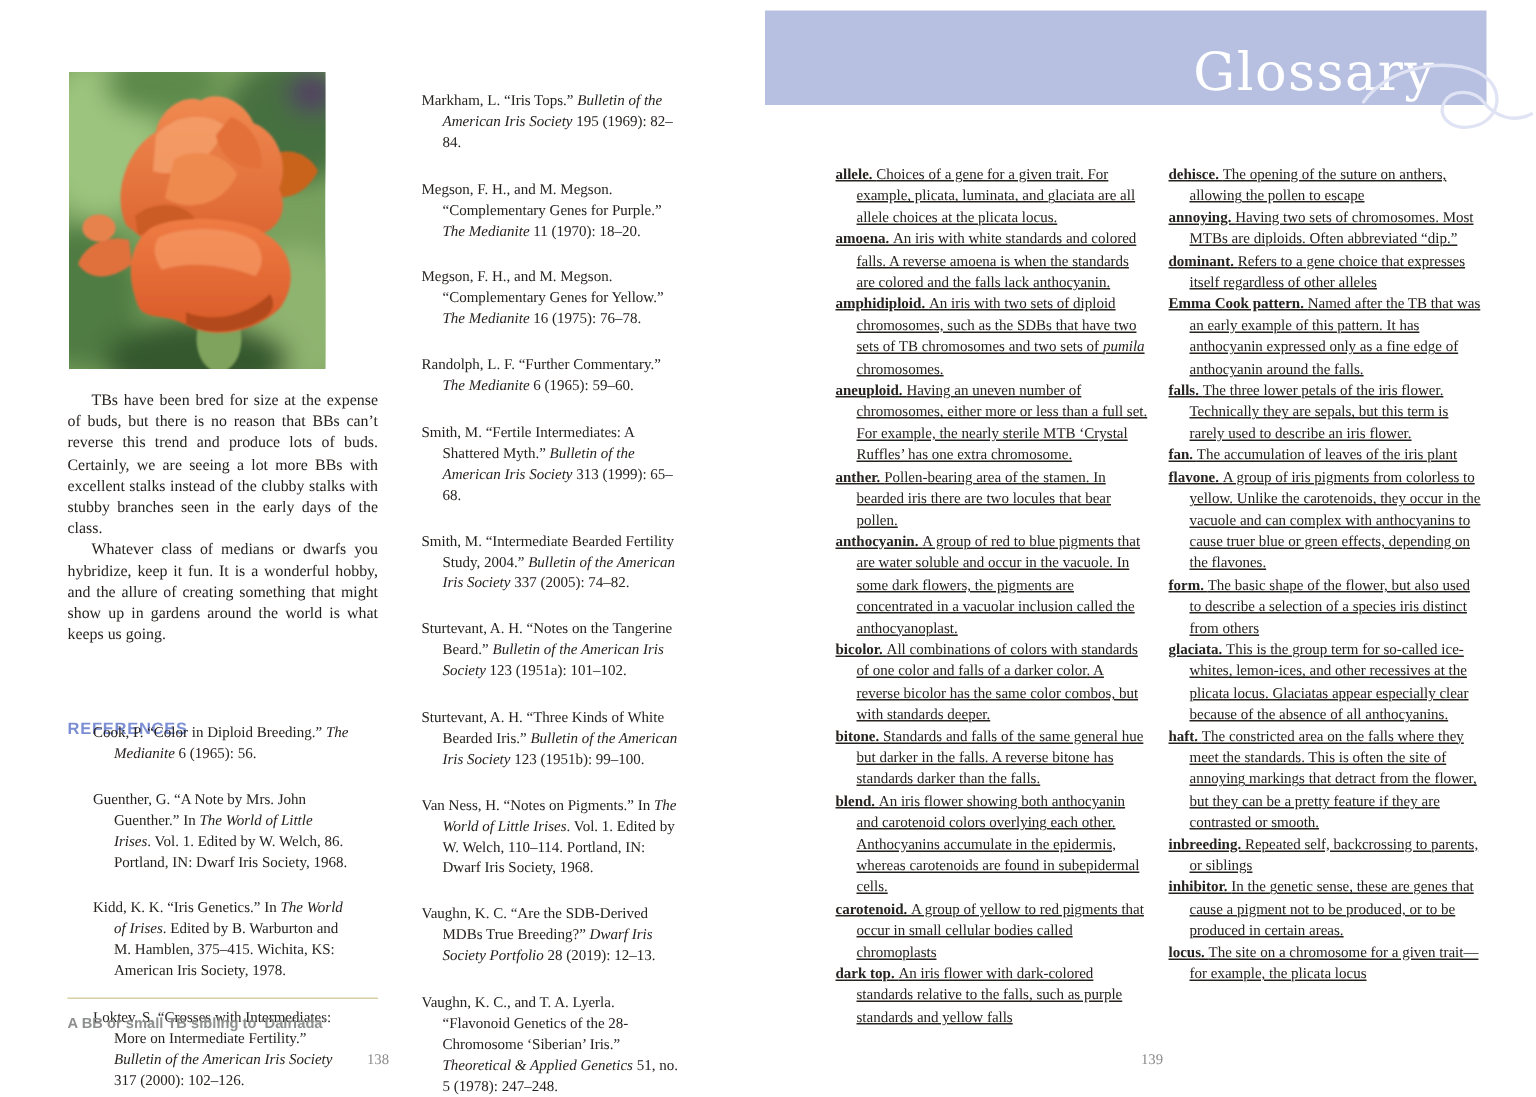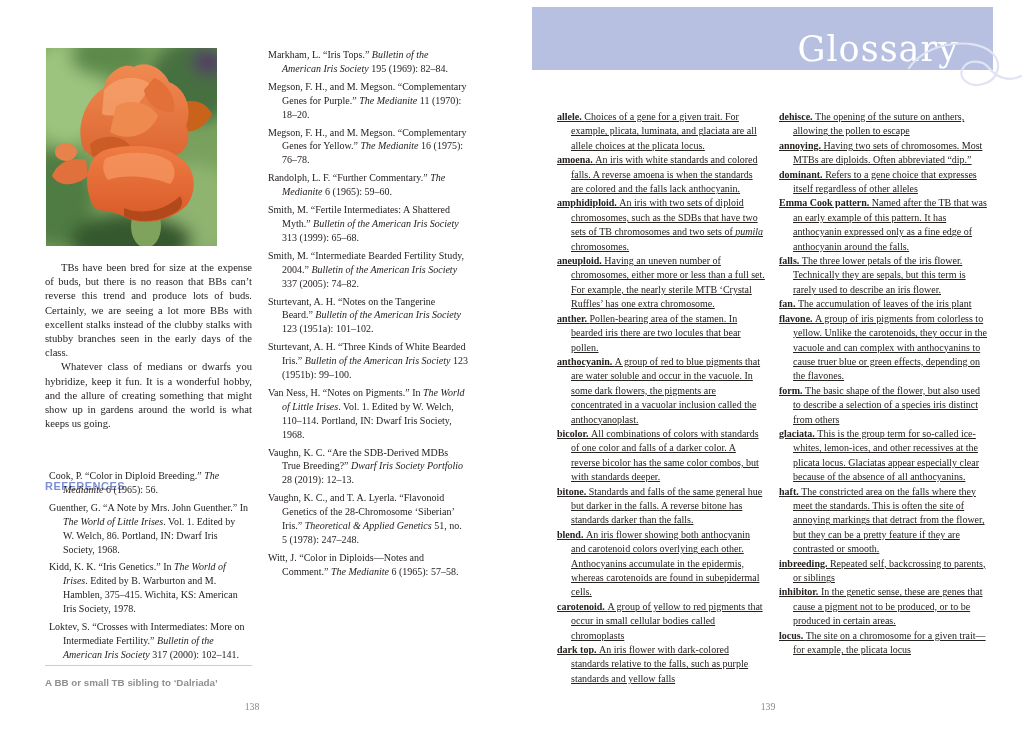--- a/index.html
+++ b/index.html
@@ -13,33 +13,33 @@
   .body-text{position:absolute;left:45px;top:261px;width:207px;}
   .body-text p{margin:0;font-size:10.6px;line-height:14.2px;text-align:justify;
                text-indent:16px;color:#262220;}
 
   .refs-head{position:absolute;left:45px;top:444px;font-family:"Liberation Sans",sans-serif;
              font-weight:bold;font-size:11px;letter-spacing:.5px;color:#7d8fd3;margin-top:36px;}
 
   .ref-list{width:207px;}
   .refs1{position:absolute;left:45px;top:465px;}
   .refs2{position:absolute;left:264px;top:44px;width:208px;}
-  .ref{margin:4px;font-size:10px;line-height:13.9px;padding-left:14px;text-indent:-14px;color:#262220;}
+  .ref{margin:17px;font-size:10px;line-height:13.9px;padding-left:14px;text-indent:-14px;color:#262220;}
 
   .caption-rule{position:absolute;left:45px;top:665px;width:207px;height:1px;background:#d7d0a3;}
   .caption{position:absolute;left:45px;top:677px;width:260px;font-family:"Liberation Sans",sans-serif;
            font-size:9.8px;color:#8d908f;font-weight:bold;}
 
   .pageno{position:absolute;top:701px;font-size:9.8px;color:#8a8a8a;text-align:center;font-family:Liberation Serif, serif;}
   .pageno-left{left:45px;width:414px;}
   .pageno-right{left:512px;width:512px;}
 
   
-  .band{position:absolute;left:532px;top:7px;width:461px;height:63px;background:#b8c0e2;
-        display:flex;align-items:flex-end;justify-content:flex-end;}
+  .band{position:absolute;left:510px;top:7px;width:461px;height:63px;background:#b8c0e2;
+        display:flex;align-items:flex-end;justify-content:flex-end;padding-left:20px;}
   .band-title{font-family:"DejaVu Serif",serif;font-size:35px;line-height:1;color:#ffffff;
               padding:0 34px 3px 0;letter-spacing:1px;}
   .flourish{position:absolute;left:905px;top:38px;width:120px;height:58px;pointer-events:none;}
 
   .gloss-col{position:absolute;top:110px;width:209px;}
   .gloss1{left:557px;}
   .gloss2{left:779px;}
   .entry{margin:0;font-size:10px;line-height:14.4px;padding-left:14px;text-indent:-14px;color:#262220;text-decoration:underline;}
   .entry b{font-weight:bold;}
   i{font-style:italic;}
@@ -100,21 +100,21 @@
       <p>TBs have been bred for size at the expense of buds, but there is no reason that BBs can’t reverse this trend and produce lots of buds. Certainly, we are seeing a lot more BBs with excellent stalks instead of the clubby stalks with stubby branches seen in the early days of the class.</p>
       <p>Whatever class of medians or dwarfs you hybridize, keep it fun. It is a wonderful hobby, and the allure of creating something that might show up in gardens around the world is what keeps us going.</p>
     </div>
 
     <div class="refs-head">REFERENCES</div>
 
     <div class="ref-list refs1">
         <p class="ref"><span>Cook, P. “Color in Diploid Breeding.” </span><i>The Medianite</i><span> 6 (1965): 56.</span></p>
         <p class="ref"><span>Guenther, G. “A Note by Mrs. John Guenther.” In </span><i>The World of Little Irises</i><span>. Vol. 1. Edited by W. Welch, 86. Portland, IN: Dwarf Iris Society, 1968.</span></p>
         <p class="ref"><span>Kidd, K. K. “Iris Genetics.” In </span><i>The World of Irises</i><span>. Edited by B. Warburton and M. Hamblen, 375–415. Wichita, KS: American Iris Society, 1978.</span></p>
-        <p class="ref"><span>Loktev, S. “Crosses with Intermediates: More on Intermediate Fertility.” </span><i>Bulletin of the American Iris Society</i><span> 317 (2000): 102–141.</span></p>
+        <p class="ref"><span>Loktev, S. “Crosses with Intermediates: More on Intermediate Fertility.” </span><i>Bulletin of the American Iris Society</i><span> 317 (2000): 102–126.</span></p>
       </div>
 
     <div class="ref-list refs2">
         <p class="ref"><span>Markham, L. “Iris Tops.” </span><i>Bulletin of the American Iris Society</i><span> 195 (1969): 82–84.</span></p>
         <p class="ref"><span>Megson, F. H., and M. Megson. “Complementary Genes for Purple.” </span><i>The Medianite</i><span> 11 (1970): 18–20.</span></p>
         <p class="ref"><span>Megson, F. H., and M. Megson. “Complementary Genes for Yellow.” </span><i>The Medianite</i><span> 16 (1975): 76–78.</span></p>
         <p class="ref"><span>Randolph, L. F. “Further Commentary.” </span><i>The Medianite</i><span> 6 (1965): 59–60.</span></p>
         <p class="ref"><span>Smith, M. “Fertile Intermediates: A Shattered Myth.” </span><i>Bulletin of the American Iris Society</i><span> 313 (1999): 65–68.</span></p>
         <p class="ref"><span>Smith, M. “Intermediate Bearded Fertility Study, 2004.” </span><i>Bulletin of the American Iris Society</i><span> 337 (2005): 74–82.</span></p>
         <p class="ref"><span>Sturtevant, A. H. “Notes on the Tangerine Beard.” </span><i>Bulletin of the American Iris Society</i><span> 123 (1951a): 101–102.</span></p>

